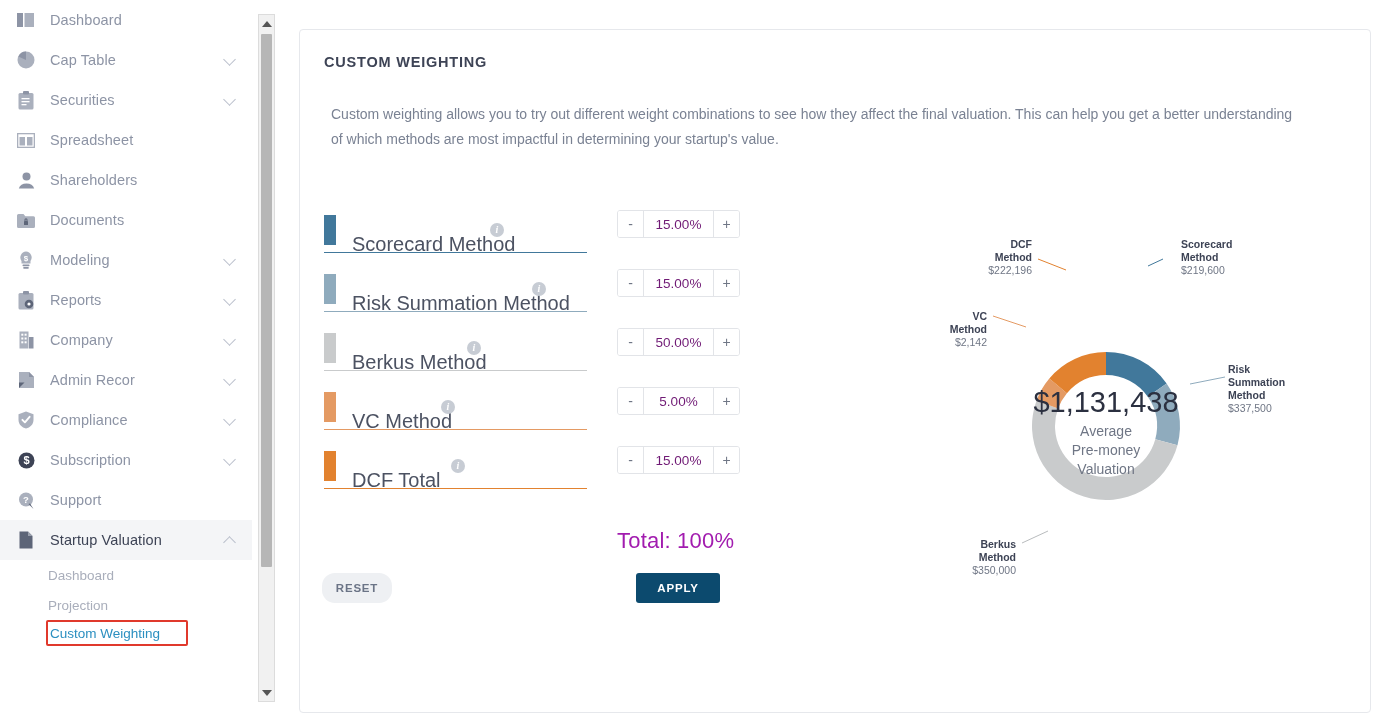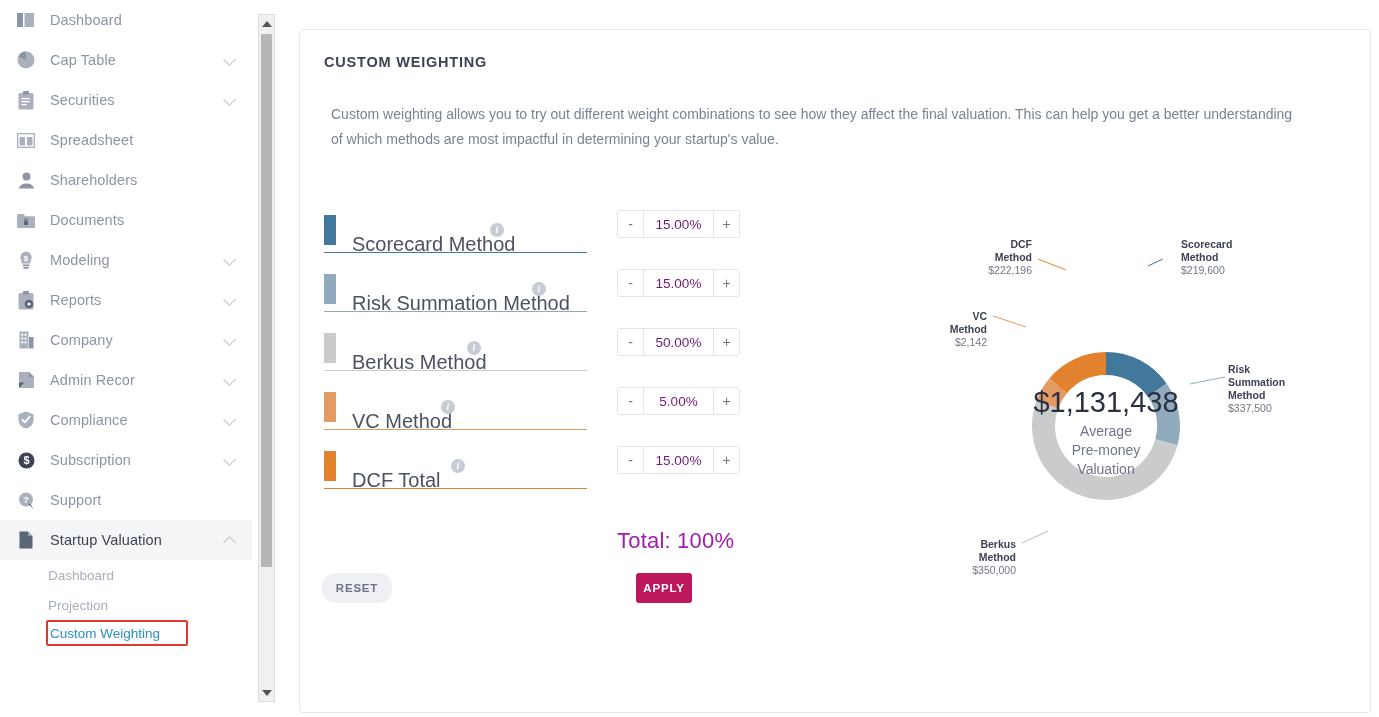--- a/index.html
+++ b/index.html
@@ -182,22 +182,22 @@
     position: absolute; left: 22px; top: 543px;
     width: 70px; height: 30px;
     background: #eef0f3; border: none; border-radius: 13px;
     font-size: 11.5px; font-weight: bold; letter-spacing: .8px;
     color: #6b7486;
     font-family: "Liberation Sans", sans-serif;
     cursor: pointer;
   }
   #btn-apply {
     position: absolute; left: 336px; top: 543px;
-    width: 56px; height: 30px;
-    background: #be185d; border: none; border-radius: 3px;
+    width: 84px; height: 30px;
+    background: #0c4a6e; border: none; border-radius: 3px;
     font-size: 11.5px; font-weight: bold; letter-spacing: .8px;
     color: #ffffff;
     font-family: "Liberation Sans", sans-serif;
     cursor: pointer;
   }
 
   
   #chart-wrap {
     position: absolute; left: 580px; top: 190px;
     width: 470px; height: 400px;

